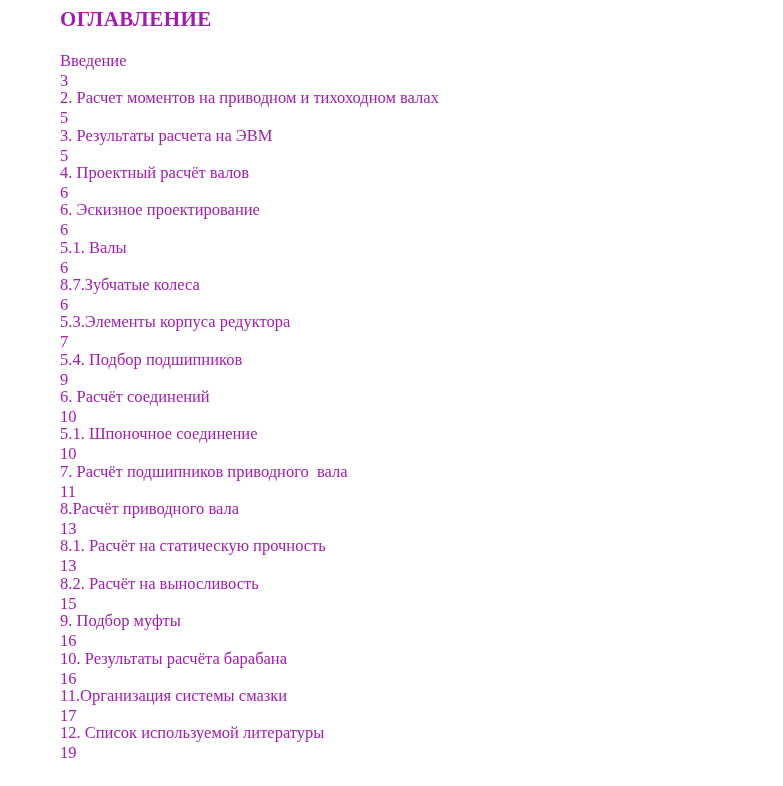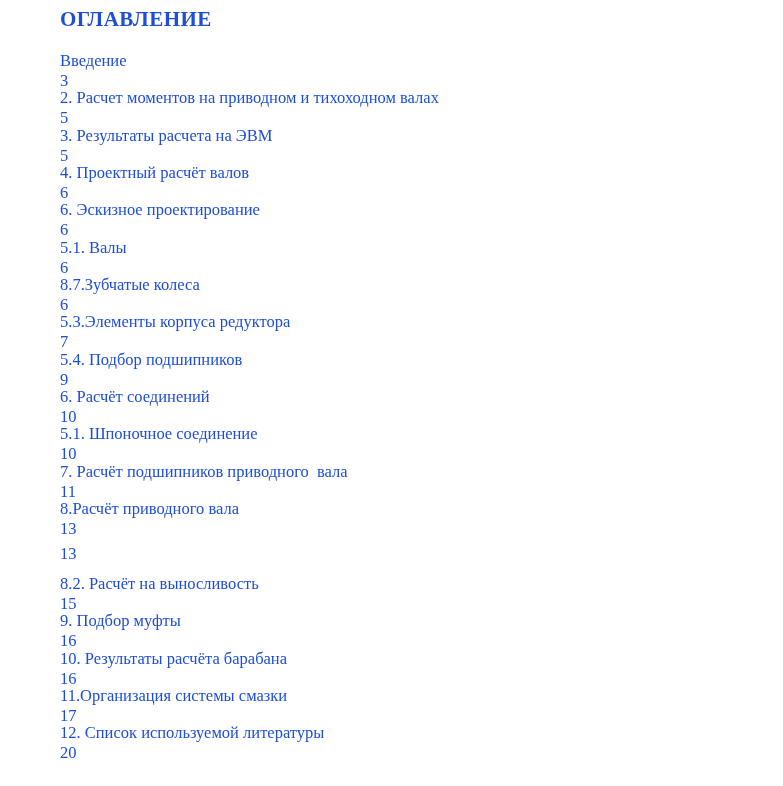--- a/index.html
+++ b/index.html
@@ -5,21 +5,21 @@
   html, body {
     margin: 0;
     padding: 0;
     background: #ffffff;
   }
   .page {
     position: relative;
     width: 783px;
     height: 786px;
     background: #ffffff;
-    color: #1d4ed8;
+    color: #a21caf;
     font-family: "Liberation Serif", "DejaVu Serif", serif;
     box-sizing: border-box;
     padding: 6px 80px 0 60px;
     overflow: hidden;
   }
   .doc-title {
     font-size: 21px;
     font-weight: bold;
     letter-spacing: 0.5px;
     line-height: 26px;
@@ -137,20 +137,21 @@
     <span class="toc-page">11</span>
   </div>
 
   <div class="toc-row">
     <span class="toc-label">8.Расчёт приводного вала</span>
     <span class="toc-leader"></span>
     <span class="toc-page">13</span>
   </div>
 
   <div class="toc-row">
+    <span class="toc-label">8.1. Расчёт на статическую прочность</span>
     <span class="toc-leader"></span>
     <span class="toc-page">13</span>
   </div>
 
   <div class="toc-row">
     <span class="toc-label">8.2. Расчёт на выносливость</span>
     <span class="toc-leader"></span>
     <span class="toc-page">15</span>
   </div>
 
@@ -168,16 +169,16 @@
 
   <div class="toc-row">
     <span class="toc-label">11.Организация системы смазки</span>
     <span class="toc-leader"></span>
     <span class="toc-page">17</span>
   </div>
 
   <div class="toc-row">
     <span class="toc-label">12. Список используемой литературы</span>
     <span class="toc-leader"></span>
-    <span class="toc-page">20</span>
+    <span class="toc-page">19</span>
   </div>
 </div>
 </div>
 
 </body></html>

